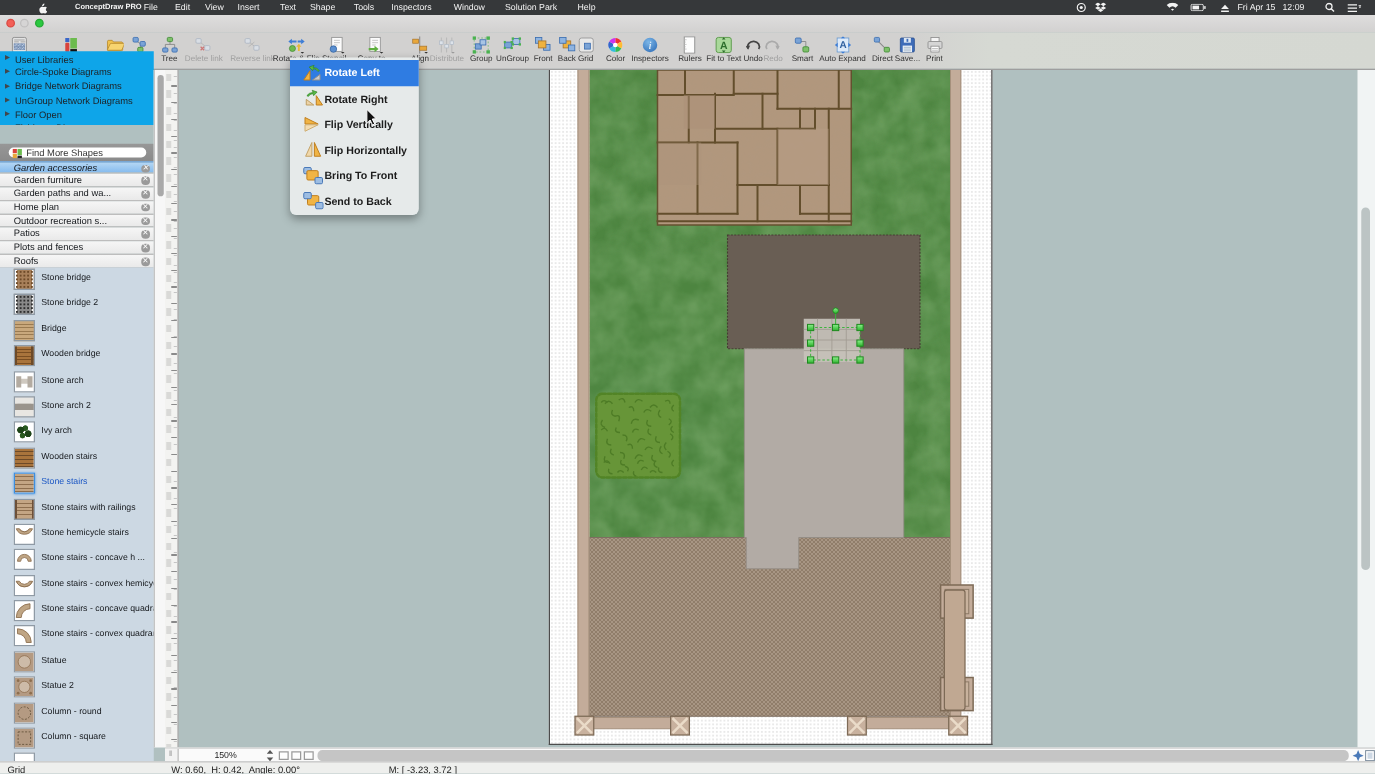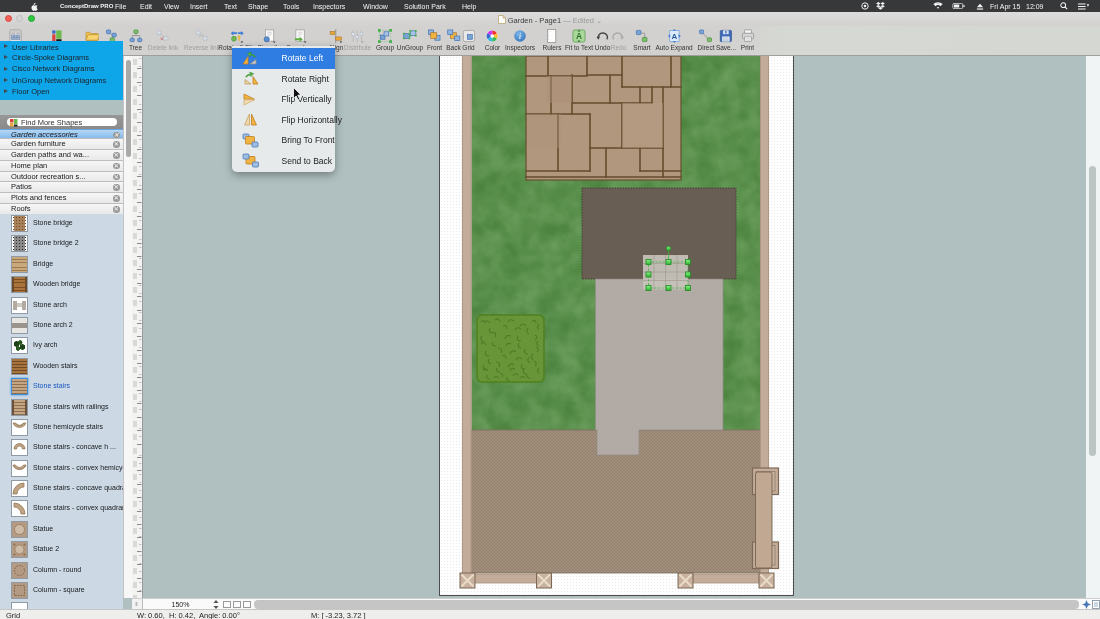--- a/index.html
+++ b/index.html
@@ -72,21 +72,21 @@
 #rightscroll { left:1085.5px; top:56px; width:14.5px; height:542px; background:#f1f4f4; }
 #rightthumb { position:absolute; left:3px; top:110px; width:7px; height:290px; background:#bcc4c4; border-radius:4px; }
 
 
 #hstrip { left:131.5px; top:598px; width:968.5px; height:11px; background:#fafafa; border-top:1px solid #cfcfcf; }
 #statusbar { left:0; top:609px; width:1100px; height:10px; background:#eeefed; border-top:1px solid #c6c6c6; font-size:7.5px; color:#222; }
 
 
 #dropdown { left:231.5px; top:46px; width:103px; height:126px; padding-top:2px; background:rgba(231,235,235,0.97);
   border-radius:0 0 5px 5px; box-shadow:0 3px 8px rgba(0,0,0,0.35); }
-.drow { position:relative; height:20.6px; font-size:8.5px; color:#1c1c1c; line-height:20.6px; padding-left:50px; white-space:nowrap; }
+.drow { position:relative; height:20.6px; font-size:8.5px; color:#1c1c1c; line-height:20.6px; padding-left:28px; white-space:nowrap;font-weight:bold; }
 .drow.hi { background:#2f7ce2; color:#fff; height:20.5px; }
 .dicon { position:absolute; left:10px; top:2.5px; width:17px; height:15px; }
 </style>
 </head>
 <body>
 
 <div id="menubar" class="abs">
   <svg class="mi" style="left:29px;top:1.5px" width="9" height="9" viewBox="0 0 16 16">
       <path fill="#f3f3f3" d="M11.6 1.5c-.9.05-1.9.6-2.5 1.3-.55.65-1 1.6-.85 2.5 1 .1 1.95-.5 2.55-1.2.6-.7 1-1.65.8-2.6zM8.4 5.9C7 5.9 5.6 6.8 4.9 8.1c-1 1.8-.5 4.6 1 6.3.55.7 1.2 1.4 2.1 1.4.85 0 1.1-.5 2.2-.5 1.1 0 1.35.5 2.2.5.9 0 1.5-.7 2.05-1.4.4-.5.75-1.1 1-1.75-1.1-.45-1.8-1.5-1.8-2.75 0-1.1.6-2.05 1.5-2.6-.6-.85-1.55-1.4-2.6-1.4-1 0-1.6.55-2.2.55-.6 0-1.2-.55-1.95-.55z"></path>
     </svg>
@@ -129,24 +129,20 @@
     </svg>
   <svg class="mi" style="left:1078px;top:2.5px" width="11" height="7" viewBox="0 0 13 8">
       <path stroke="#f3f3f3" stroke-width="1.2" d="M0 1h9M0 4h9M0 7h9"></path>
       <path fill="#f3f3f3" d="M10.5 2.5h2.5L11.75 4.2z M10.5 1h2.5v0.8h-2.5z"></path>
     </svg>
 </div>
 <div id="titlebar" class="abs">
   <div class="tl" style="left:5px;background:#f35f57;border:0.5px solid #d94a43"></div>
   <div class="tl" style="left:16px;background:#d6d5d5;border:0.5px solid #c0bfbf"></div>
   <div class="tl" style="left:27.5px;background:#2bc840;border:0.5px solid #24a833"></div>
-  <div id="title"><svg width="8" height="9" viewBox="0 0 8 9" style="vertical-align:-1.5px">
-        <path d="M0.5 0.5h4.5L7.5 3v5.5H0.5z" fill="#fdfdfb" stroke="#b9a66a" stroke-width="0.8"></path>
-        <path d="M5 0.5L5 3h2.5" fill="none" stroke="#b9a66a" stroke-width="0.8"></path>
-      </svg> Garden - Page1 <span class="dim">— Edited ⌄</span></div>
 </div>
 <div id="toolbar" class="abs">
   <div class="titem" style="left:16px">
       <svg class="ticon" viewBox="0 0 15 15">
         <rect x="1.5" y="1" width="12" height="13" rx="1.5" fill="#e2e2e2" stroke="#8e8e8e" stroke-width="0.8"></rect>
         <path stroke="#9a9a9a" stroke-width="0.7" d="M3 3.2h9M3 4.8h4M8.5 4.8h4"></path>
         <g stroke="#7d93b5" stroke-width="0.7" fill="#c7d6ea">
           <rect x="3" y="6.5" width="2.6" height="2.2"></rect>
           <rect x="6.2" y="6.5" width="2.6" height="2.2"></rect>
           <rect x="9.4" y="6.5" width="2.6" height="2.2"></rect>
@@ -406,21 +402,21 @@
         <rect x="4" y="8.5" width="7" height="5" fill="#fdfdfd" stroke="#8a8a8a" stroke-width="0.7"></rect>
         <path stroke="#aaa" stroke-width="0.6" d="M5 10.5h5M5 12h5"></path>
       </svg>
       <div class="tlabel">Print</div>
     </div>
 </div>
 
 <div id="side-tree" class="abs">
   <div class="trow" style="padding-top:1px">User Libraries</div>
   <div class="trow">Circle-Spoke Diagrams</div>
-  <div class="trow">Cisco Network Diagrams</div>
+  <div class="trow">Bridge Network Diagrams</div>
   <div class="trow">UnGroup Network Diagrams</div>
   <div class="trow">Floor Open</div>
   <div class="trow">Fishbone Diagrams</div>
 </div>
 <div id="findbar" class="abs">
   <div id="findbox"><svg width="8" height="8" viewBox="0 0 8 8" style="position:absolute;left:3px;top:1px">
         <rect x="0" y="0" width="3.5" height="3.5" fill="#d9433c"></rect>
         <rect x="4" y="0" width="3.5" height="5" fill="#6cbb4e"></rect>
         <rect x="0" y="4" width="3.5" height="3.5" fill="#e8a73a"></rect>
         <rect x="4" y="5.5" width="3.5" height="2" fill="#222"></rect>

